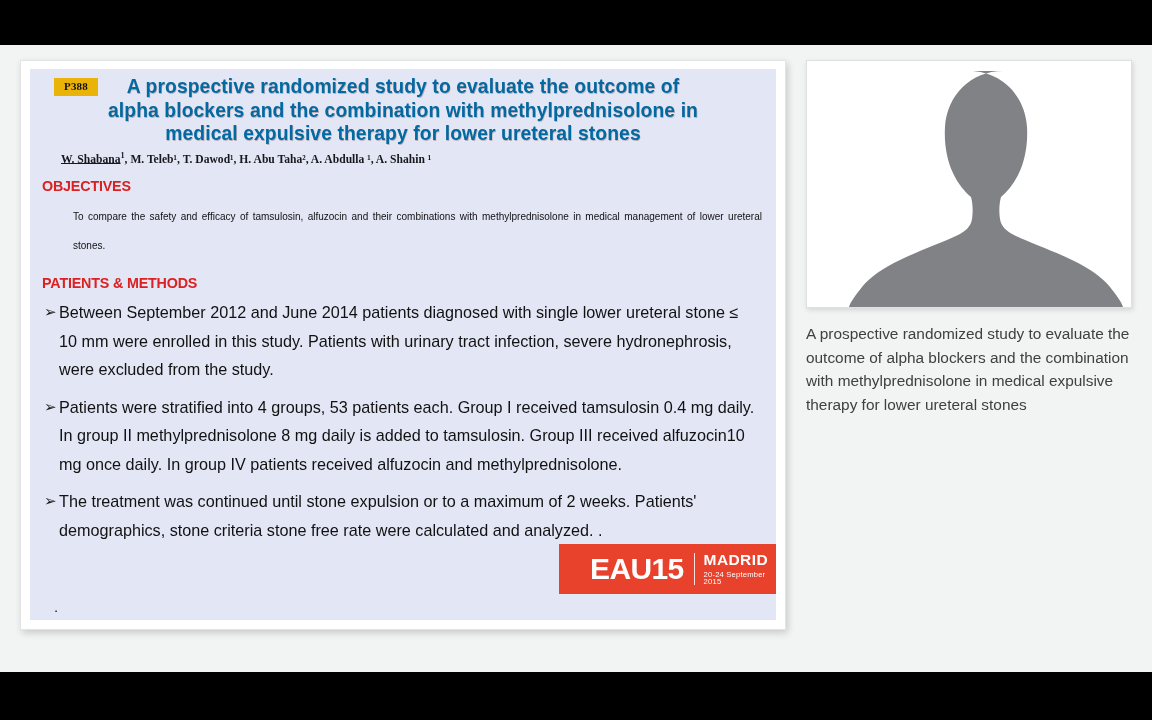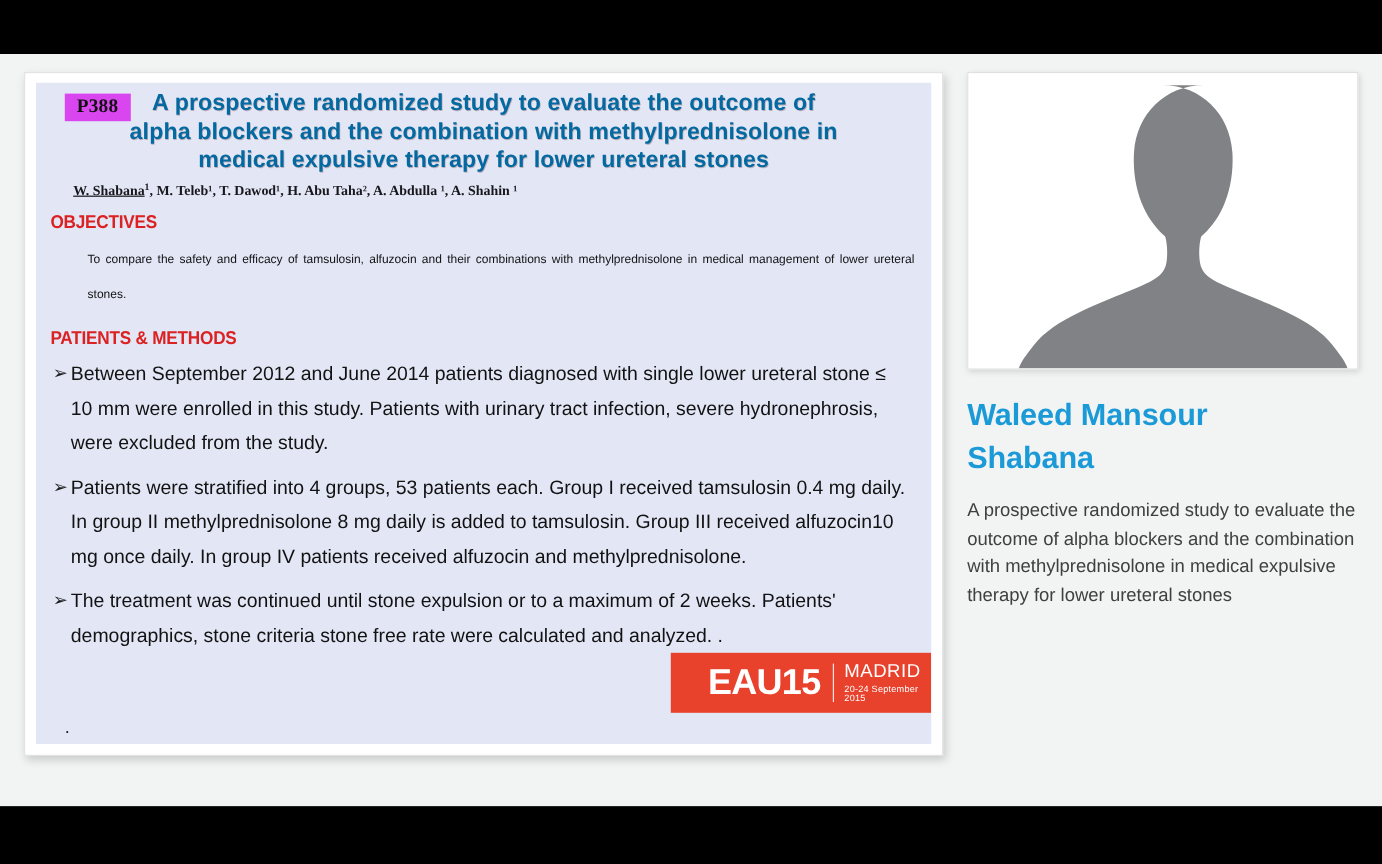--- a/index.html
+++ b/index.html
@@ -57,25 +57,25 @@
     position: relative;
     width: 100%;
     height: 100%;
     background: #e2e6f5;
     overflow: hidden;
   }
 
   .badge-p {
     position: absolute;
     left: 24px; top: 9px;
-    background: #d946ef;
+    background: #eab308;
     color: #111111;
     font-family: "Liberation Serif", serif;
     font-weight: bold;
-    font-size: 16px;
+    font-size: 11px;
     letter-spacing: 0.2px;
     padding: 2px 10px 3px 10px;
     line-height: 1.15;
   }
 
   .poster-title {
     margin: 6px 20px 0 20px;
     text-align: center;
     color: #0369a1;
     font-family: "Liberation Sans", sans-serif;
@@ -178,20 +178,21 @@
     display: flex;
     flex-direction: column;
     justify-content: center;
   }
   .eau-logo .eau-city {
     color: #ffffff;
     font-family: "Liberation Sans", sans-serif;
     font-size: 15.5px;
     letter-spacing: 0.4px;
     line-height: 1.05;
+    font-weight: bold;
   }
   .eau-logo .eau-dates {
     color: #ffffff;
     font-family: "Liberation Sans", sans-serif;
     font-size: 7.6px;
     letter-spacing: 0.2px;
     margin-top: 2px;
     line-height: 1;
   }
   .eau-watermark {
@@ -329,24 +330,20 @@
             c18 -9 44 -18 58 -25
             c8 -4 13 -9 14 -16
             c1 -6 1 -15 -1 -22
             c-6 -5 -13 -13 -18 -24
             c-6 -13 -9 -29 -8 -46
             c2 -32 26 -56 58 -56
             z"></path>
         </svg>
       </div>
 
-      <div class="person-name">
-        <span class="nline">Waleed Mansour</span>
-        <span class="nline">Shabana</span>
-      </div>
 
       <div class="person-desc">A prospective randomized study to evaluate the outcome of alpha blockers and the combination with methylprednisolone in medical expulsive therapy for lower ureteral stones</div>
 
     </div>
 
   </div>
 
   <div class="bar-bottom"></div>
 
 </div>

